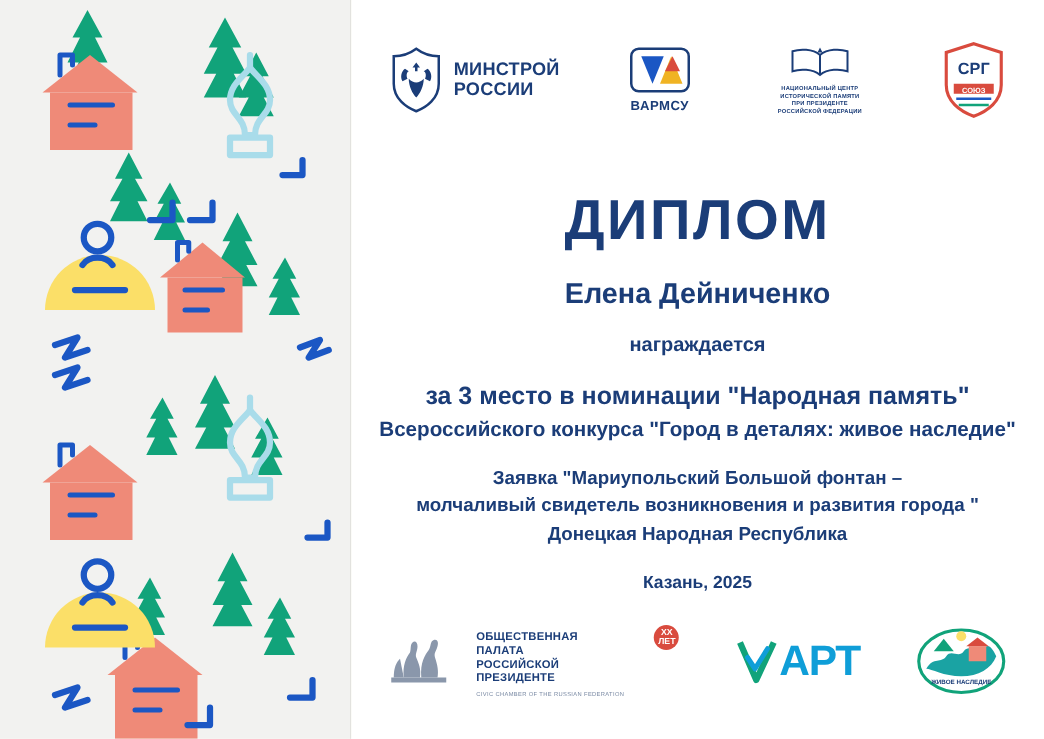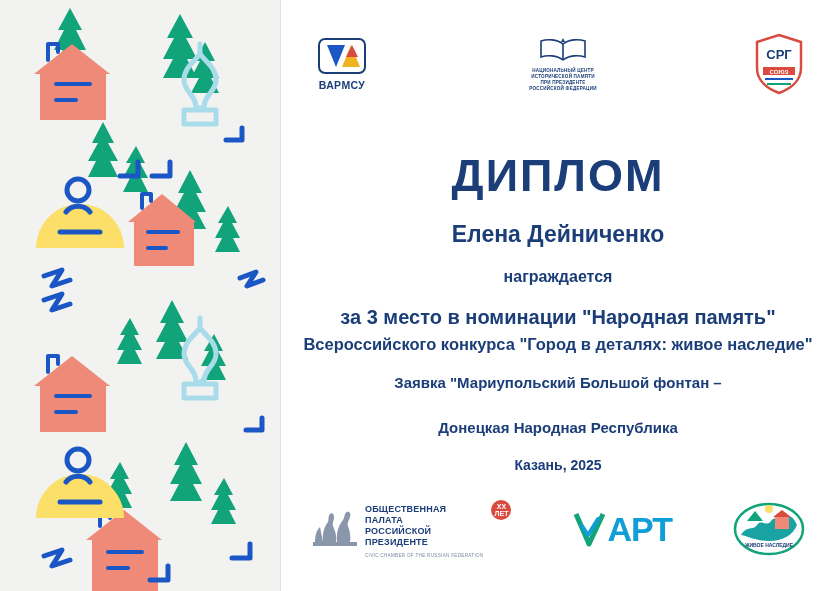--- a/index.html
+++ b/index.html
@@ -204,21 +204,21 @@
     height: 68px;
     display: flex;
     align-items: center;
     justify-content: space-between;
     padding: 0 12px;
     box-sizing: border-box;
   }
   .civic {
     display: flex;
     align-items: flex-start;
-    gap: 6px;
+    gap: 22px;
   }
   .civic-art {
     width: 48px;
     height: 50px;
   }
   .civic-texts { padding-top: 4px; }
   .civic-title {
     font-size: 9px;
     font-weight: bold;
     color: #1b3d78;
@@ -373,20 +373,37 @@
 
         <line x1="280.5" y1="0" x2="280.5" y2="591" stroke="#e2e2de" stroke-width="1"></line>
       </g>
     </svg>
   </div>
 
   <div class="content">
 
     <div class="logo-row">
 
+      <div class="logo">
+        <div class="emblem">
+          <svg width="44" height="54" viewBox="0 0 44 54">
+            <path d="M22 2 C14 8 6 8 4 8 v22 c0 12 10 19 18 22 c8 -3 18 -10 18 -22 V8 c-2 0 -10 0 -18 -6 z" fill="none" stroke="#1b3d78" stroke-width="2"></path>
+            <g fill="#1b3d78">
+              <path d="M22 13 l3 4 h-2 v3 h-2 v-3 h-2 z"></path>
+              <path d="M13 18 c-3 2 -4 7 -2 10 l4 -2 c-1 -2 -1 -5 1 -6 z"></path>
+              <path d="M31 18 c3 2 4 7 2 10 l-4 -2 c1 -2 1 -5 -1 -6 z"></path>
+              <path d="M16 26 c0 6 3 12 6 15 c3 -3 6 -9 6 -15 c-2 2 -4 3 -6 3 c-2 0 -4 -1 -6 -3 z"></path>
+            </g>
+          </svg>
+        </div>
+        <div class="minstroy-text">
+          <div>МИНСТРОЙ</div>
+          <div>РОССИИ</div>
+        </div>
+      </div>
 
       <div class="varmsu">
         <div class="varmsu-mark">
           <svg width="54" height="40" viewBox="0 0 54 40">
             <rect x="4" y="2" width="46" height="34" rx="6" fill="none" stroke="#1b3d78" stroke-width="2"></rect>
             <path d="M12 8 l9 22 l9 -22 z" fill="#1b57c4"></path>
             <path d="M27 30 l9 -22 l9 22 z" fill="#f0b323"></path>
             <path d="M31 20 l6 -12 l6 12 z" fill="#d94b3e"></path>
           </svg>
         </div>
@@ -421,20 +438,21 @@
       </div>
     </div>
 
     <div class="diploma-title">ДИПЛОМ</div>
     <div class="recipient">Елена  Дейниченко</div>
     <div class="awarded">награждается</div>
     <div class="place-line">за 3 место в номинации "Народная память"</div>
     <div class="contest-line">Всероссийского конкурса "Город в деталях: живое наследие"</div>
     <div class="application">
       <div>Заявка  "Мариупольский Большой фонтан –</div>
+      <div>молчаливый свидетель возникновения и развития города "</div>
     </div>
     <div class="region">Донецкая Народная Республика</div>
     <div class="city-year">Казань, 2025</div>
 
     <div class="bottom-row">
 
       <div class="civic">
         <div class="civic-art">
           <svg width="48" height="50" viewBox="0 0 48 50">
             <rect x="2" y="42" width="44" height="4" fill="#8a97ab"></rect>

